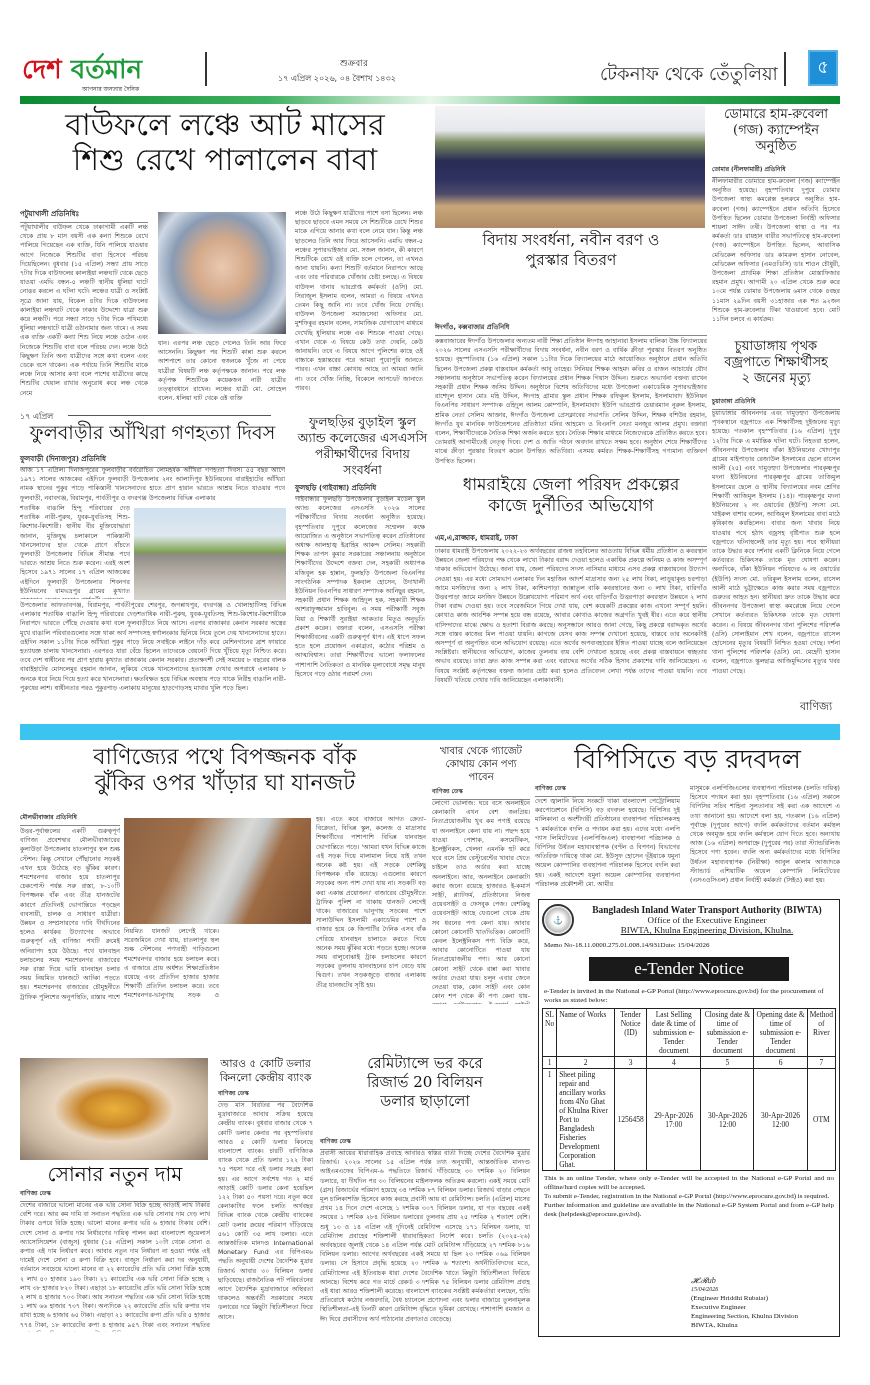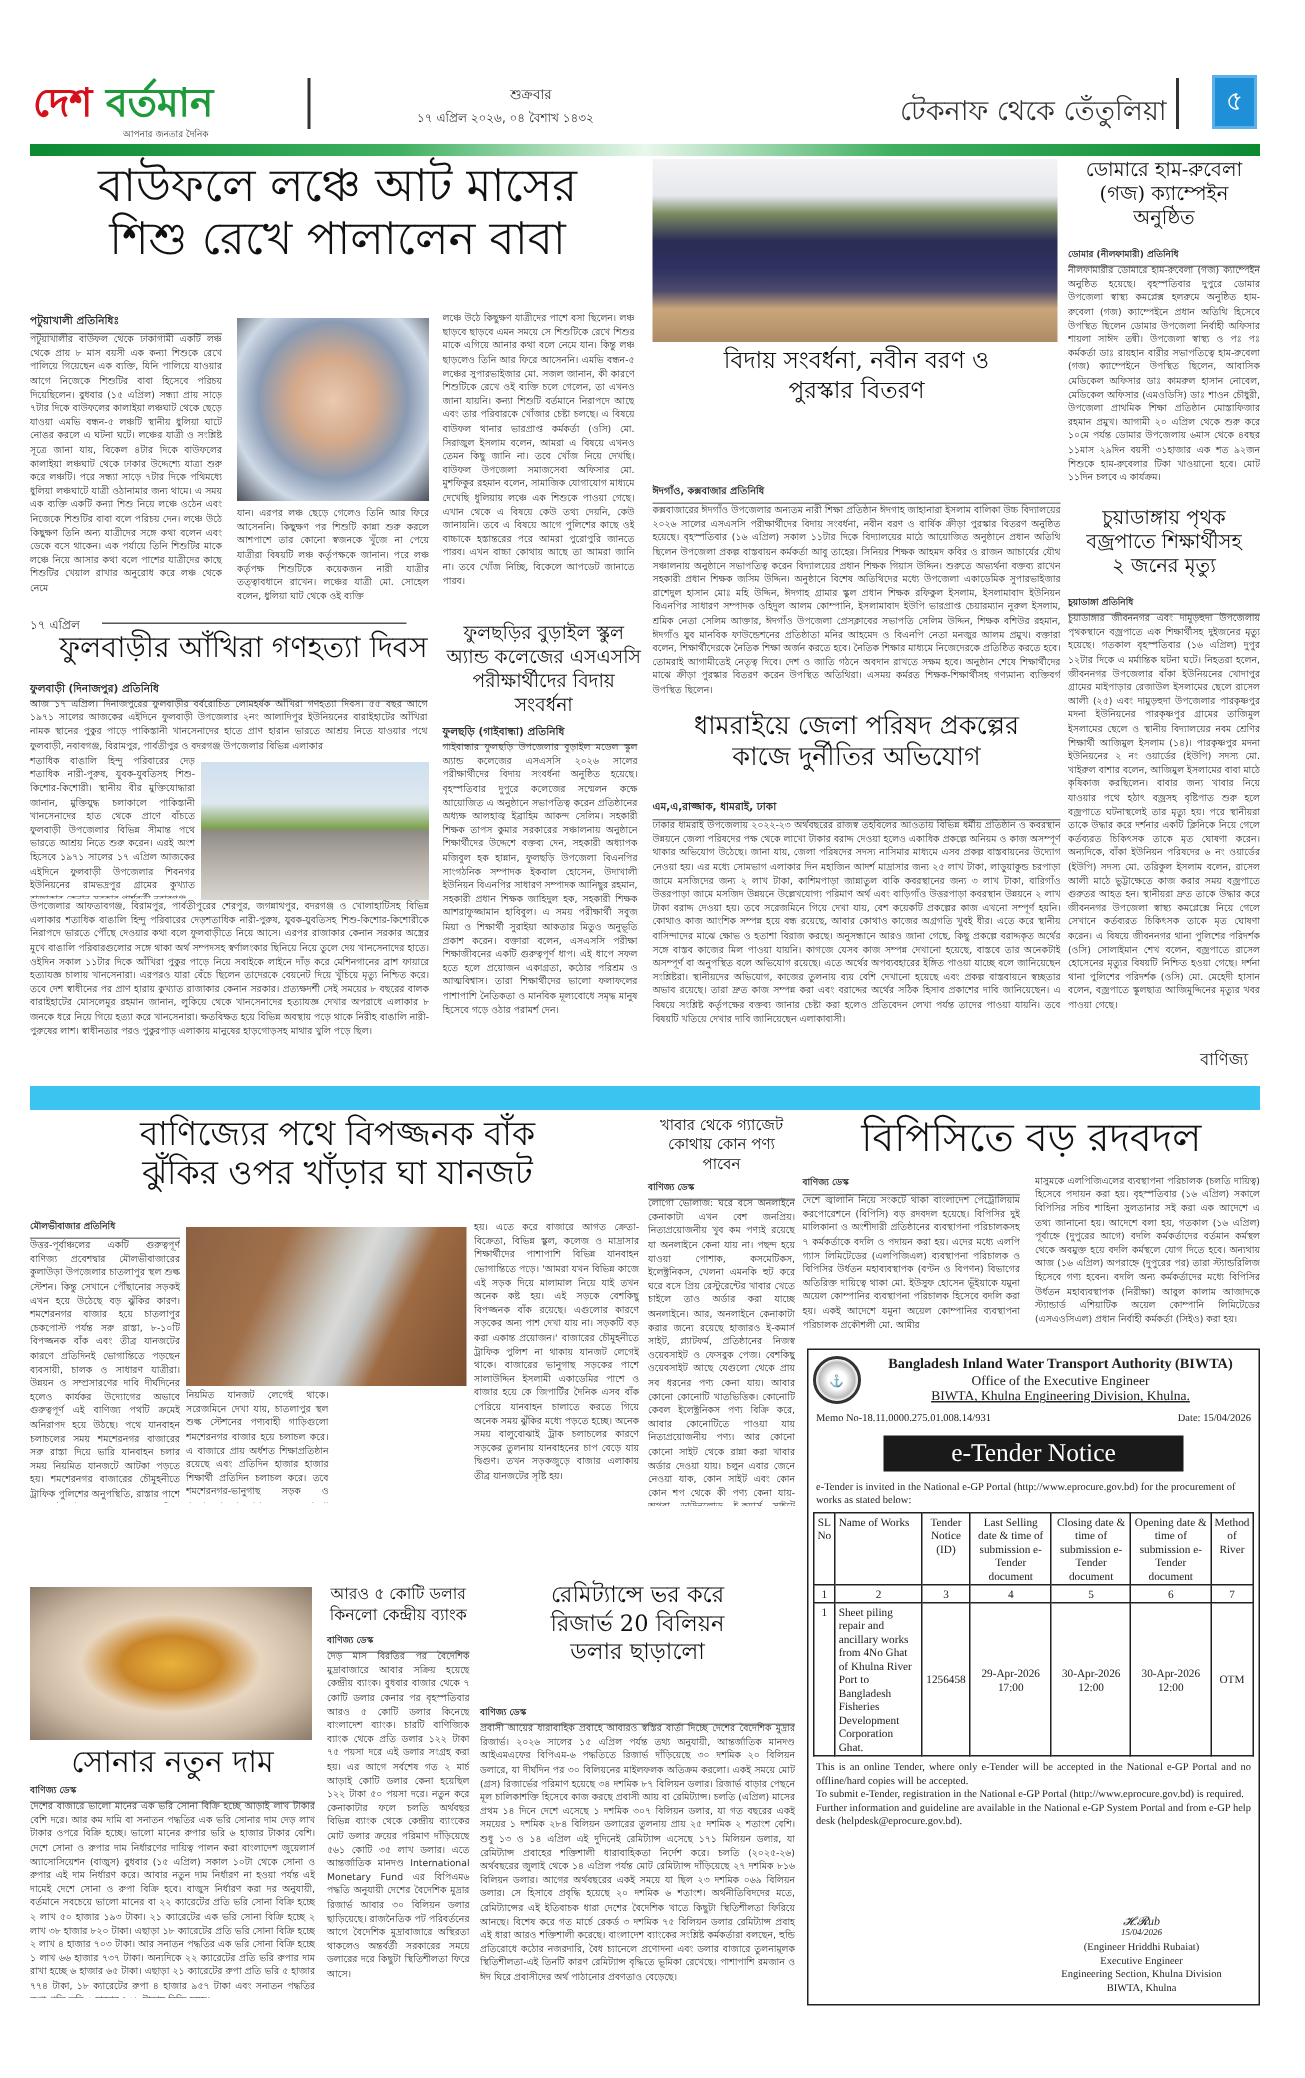--- a/index.html
+++ b/index.html
@@ -45,21 +45,21 @@
   <div>শিশু রেখে পালালেন বাবা</div>
 </div>
 <div class="abs byline" style="left:20px;top:208px;width:128px">পটুয়াখালী প্রতিনিধিঃ</div>
 <div class="abs body" style="left:20px;top:222px;width:128px;height:178px;overflow:hidden">পটুয়াখালীর বাউফল থেকে ঢাকাগামী একটি লঞ্চ থেকে প্রায় ৮ মাস বয়সী এক কন্যা শিশুকে রেখে পালিয়ে গিয়েছেন এক ব্যক্তি, যিনি পালিয়ে যাওয়ার আগে নিজেকে শিশুটির বাবা হিসেবে পরিচয় দিয়েছিলেন। বুধবার (১৫ এপ্রিল) সন্ধ্যা প্রায় সাড়ে ৭টার দিকে বাউফলের কালাইয়া লঞ্চঘাট থেকে ছেড়ে যাওয়া এমভি বন্ধন-৫ লঞ্চটি স্থানীয় ধুলিয়া ঘাটে নোঙর করলে এ ঘটনা ঘটে। লঞ্চের যাত্রী ও সংশ্লিষ্ট সূত্রে জানা যায়, বিকেল ৪টার দিকে বাউফলের কালাইয়া লঞ্চঘাট থেকে ঢাকার উদ্দেশ্যে যাত্রা শুরু করে লঞ্চটি। পরে সন্ধ্যা সাড়ে ৭টার দিকে পথিমধ্যে ধুলিয়া লঞ্চঘাটে যাত্রী ওঠানামার জন্য থামে। এ সময় এক ব্যক্তি একটি কন্যা শিশু নিয়ে লঞ্চে ওঠেন এবং নিজেকে শিশুটির বাবা বলে পরিচয় দেন। লঞ্চে উঠে কিছুক্ষণ তিনি অন্য যাত্রীদের সঙ্গে কথা বলেন এবং ডেকে বসে থাকেন। এক পর্যায়ে তিনি শিশুটির মাকে লঞ্চে নিয়ে আসার কথা বলে পাশের যাত্রীদের কাছে শিশুটির খেয়াল রাখার অনুরোধ করে লঞ্চ থেকে নেমে</div>
 <div class="abs photo" style="left:158px;top:212px;width:128px;height:122px;background:radial-gradient(ellipse at 50% 45%,#e9c9b0 0%,#d4a98a 30%,#8a9bb3 55%,#cfd9e6 75%,#4a4f5a 100%)"></div>
 <div class="abs body" style="left:158px;top:338px;width:128px;height:62px;overflow:hidden">যান। এরপর লঞ্চ ছেড়ে গেলেও তিনি আর ফিরে আসেননি। কিছুক্ষণ পর শিশুটি কান্না শুরু করলে আশপাশে তার কোনো স্বজনকে খুঁজে না পেয়ে যাত্রীরা বিষয়টি লঞ্চ কর্তৃপক্ষকে জানান। পরে লঞ্চ কর্তৃপক্ষ শিশুটিকে কয়েকজন নারী যাত্রীর তত্ত্বাবধানে রাখেন। লঞ্চের যাত্রী মো. সোহেল বলেন, ধুলিয়া ঘাট থেকে ওই ব্যক্তি</div>
 <div class="abs body" style="left:295px;top:208px;width:128px;height:192px;overflow:hidden">লঞ্চে উঠে কিছুক্ষণ যাত্রীদের পাশে বসা ছিলেন। লঞ্চ ছাড়বে ছাড়বে এমন সময়ে সে শিশুটিকে রেখে শিশুর মাকে এগিয়ে আনার কথা বলে নেমে যান। কিন্তু লঞ্চ ছাড়লেও তিনি আর ফিরে আসেননি। এমভি বন্ধন-৫ লঞ্চের সুপারভাইজার মো. সজল জানান, কী কারণে শিশুটিকে রেখে ওই ব্যক্তি চলে গেলেন, তা এখনও জানা যায়নি। কন্যা শিশুটি বর্তমানে নিরাপদে আছে এবং তার পরিবারকে খোঁজার চেষ্টা চলছে। এ বিষয়ে বাউফল থানার ভারপ্রাপ্ত কর্মকর্তা (ওসি) মো. সিরাজুল ইসলাম বলেন, আমরা এ বিষয়ে এখনও তেমন কিছু জানি না। তবে খোঁজ নিয়ে দেখছি। বাউফল উপজেলা সমাজসেবা অফিসার মো. মুশফিকুর রহমান বলেন, সামাজিক যোগাযোগ মাধ্যমে দেখেছি ধুলিয়ায় লঞ্চে এক শিশুকে পাওয়া গেছে। এখান থেকে এ বিষয়ে কেউ তথ্য দেয়নি, কেউ জানায়নি। তবে এ বিষয়ে আগে পুলিশের কাছে ওই বাচ্চাকে হস্তান্তরের পরে আমরা পুরোপুরি জানতে পারব। এখন বাচ্চা কোথায় আছে তা আমরা জানি না। তবে খোঁজ নিচ্ছি, বিকেলে আপডেট জানাতে পারব।</div>
 
 <div class="abs" style="left:20px;top:410px;font-size:8px;color:#333">১৭ এপ্রিল</div>
 <div class="abs rule" style="left:68px;top:415px;width:203px"></div>
-<div class="abs headline" style="left:20px;top:422px;width:265px;font-size:19px;text-align:right">ফুলবাড়ীর আঁখিরা গণহত্যা দিবস</div>
+<div class="abs headline" style="left:20px;top:422px;width:265px;font-size:19px;text-align:center">ফুলবাড়ীর আঁখিরা গণহত্যা দিবস</div>
 <div class="abs byline" style="left:20px;top:453px;width:265px">ফুলবাড়ী (দিনাজপুর) প্রতিনিধি</div>
 <div class="abs body" style="left:20px;top:465px;width:265px;height:38px;overflow:hidden">আজ ১৭ এপ্রিল। দিনাজপুরের ফুলবাড়ীর বর্বরোচিত লোমহর্ষক আঁখিরা গণহত্যা দিবস। ৫৫ বছর আগে ১৯৭১ সালের আজকের এইদিনে ফুলবাড়ী উপজেলার ২নং আলাদিপুর ইউনিয়নের বারাইহাটের আঁখিরা নামক স্থানের পুকুর পাড়ে পাকিস্তানী খানসেনাদের হাতে প্রাণ হারান ভারতে আশ্রয় নিতে যাওয়ার পথে ফুলবাড়ী, নবাবগঞ্জ, বিরামপুর, পার্বতীপুর ও বদরগঞ্জ উপজেলার বিভিন্ন এলাকার</div>
 <div class="abs body" style="left:20px;top:503px;width:110px;height:96px;overflow:hidden">শতাধিক বাঙালি হিন্দু পরিবারের দেড় শতাধিক নারী-পুরুষ, যুবক-যুবতিসহ শিশু-কিশোর-কিশোরী। স্থানীয় বীর মুক্তিযোদ্ধারা জানান, মুক্তিযুদ্ধ চলাকালে পাকিস্তানী খানসেনাদের হাত থেকে প্রাণে বাঁচতে ফুলবাড়ী উপজেলার বিভিন্ন সীমান্ত পথে ভারতে আশ্রয় নিতে শুরু করেন। এরই অংশ হিসেবে ১৯৭১ সালের ১৭ এপ্রিল আজকের এইদিনে ফুলবাড়ী উপজেলার শিবনগর ইউনিয়নের রামভদ্রপুর গ্রামের কুখ্যাত রাজাকার কেনান সরকার পার্শ্ববর্তী নবাবগঞ্জ</div>
 <div class="abs photo" style="left:134px;top:508px;width:152px;height:92px;background:linear-gradient(180deg,#cfe0ef 0%,#dfe8f0 30%,#7da24d 48%,#8d8a86 50%,#b3aca4 70%,#d9d6d1 100%)"></div>
 <div class="abs body" style="left:20px;top:600px;width:266px;height:94px;overflow:hidden">উপজেলার আফতাবগঞ্জ, বিরামপুর, পার্বতীপুরের শেরপুর, জগন্নাথপুর, বদরগঞ্জ ও খোলাহাটিসহ বিভিন্ন এলাকার শতাধিক বাঙালি হিন্দু পরিবারের দেড়শতাধিক নারী-পুরুষ, যুবক-যুবতিসহ শিশু-কিশোর-কিশোরীকে নিরাপদে ভারতে পৌঁছে দেওয়ার কথা বলে ফুলবাড়ীতে নিয়ে আসে। এরপর রাজাকার কেনান সরকার অস্ত্রের মুখে বাঙালি পরিবারগুলোর সঙ্গে থাকা অর্থ সম্পদসহ স্বর্ণালংকার ছিনিয়ে নিয়ে তুলে দেয় খানসেনাদের হাতে। ওইদিন সকাল ১১টার দিকে আঁখিরা পুকুর পাড়ে নিয়ে সবাইকে লাইনে দাঁড় করে মেশিনগানের ব্রাশ ফায়ারে হত্যাযজ্ঞ চালায় খানসেনারা। এরপরও যারা বেঁচে ছিলেন তাদেরকে বেয়নেট দিয়ে খুঁচিয়ে মৃত্যু নিশ্চিত করে। তবে দেশ স্বাধীনের পর প্রাণ হারায় কুখ্যাত রাজাকার কেনান সরকার। প্রত্যক্ষদর্শী সেই সময়ের ৮ বছরের বালক বারাইহাটের মোসলেমুর রহমান জানান, লুকিয়ে থেকে খানসেনাদের হত্যাযজ্ঞ দেখার অপরাধে এলাকার ৮ জনকে ধরে নিয়ে গিয়ে হত্যা করে খানসেনারা। ক্ষতবিক্ষত হয়ে বিভিন্ন অবস্থায় পড়ে থাকে নিরীহ বাঙালি নারী-পুরুষের লাশ। স্বাধীনতার পরও পুকুরপাড় এলাকায় মানুষের হাড়গোড়সহ মাথার খুলি পড়ে ছিল।</div>
 
 <div class="abs headline" style="left:295px;top:414px;width:135px;font-size:12.5px;line-height:16px">
   <div>ফুলছড়ির বুড়াইল স্কুল</div>
   <div>অ্যান্ড কলেজের এসএসসি</div>
   <div>পরীক্ষার্থীদের বিদায়</div>
@@ -148,21 +148,21 @@
 
 <div class="abs serif" style="left:538px;top:899px;width:302px;height:438px;border:1.5px solid #222;padding:4px 3px;color:#222">
   <div style="display:flex;align-items:center">
     <div style="width:32px;height:32px;border-radius:50%;border:2px solid #333;display:flex;align-items:center;justify-content:center;font-size:8px;margin-right:4px;flex-shrink:0;background:radial-gradient(circle,#fff 30%,#bbb 60%,#fff 70%)">⚓</div>
     <div style="flex:1;text-align:center">
       <div style="font-weight:bold;font-size:9.5px">Bangladesh Inland Water Transport Authority (BIWTA)</div>
       <div style="font-size:9px">Office of the Executive Engineer</div>
       <div style="font-size:9px;text-decoration:underline">BIWTA, Khulna Engineering Division, Khulna.</div>
     </div>
   </div>
-  <div style="display:flex;justify-content:space-between;font-size:7px;margin-top:5px;padding:0 2px">
+  <div style="display:flex;font-size:7px;margin-top:5px;padding:0 2px">
     <span>Memo No-18.11.0000.275.01.008.14/931</span>
     <span>Date: 15/04/2026</span>
   </div>
   <div style="margin:8px auto 6px;width:200px;height:24px;background:#1a1a1a;color:#fff;text-align:center;font-size:17px;line-height:24px">e-Tender Notice</div>
   <div style="font-size:7px;line-height:9px;padding:0 2px;margin-bottom:3px">e-Tender is invited in the National e-GP Portal (http://www.eprocure.gov.bd) for the procurement of works as stated below:</div>
   <table class="tender">
     <tbody>
         <tr>
       <th style="width:14px">SL No</th>
       <th style="width:58px;text-align:left">Name of Works</th>
@@ -190,21 +190,21 @@
       <td style="vertical-align:middle">30-Apr-2026 12:00</td>
       <td style="vertical-align:middle">OTM</td>
     </tr>
   </tbody>
     </table>
   <div style="font-size:7px;line-height:9px;margin-top:3px;text-align:justify;padding:0 2px">
     <div>This is an online Tender, where only e-Tender will be accepted in the National e-GP Portal and no offline/hard copies will be accepted.</div>
     <div>To submit e-Tender, registration in the National e-GP Portal (http://www.eprocure.gov.bd) is required.</div>
     <div>Further information and guideline are available in the National e-GP System Portal and from e-GP help desk (helpdesk@eprocure.gov.bd).</div>
   </div>
-  <div style="position:absolute;right:8px;bottom:6px;width:140px;text-align:center;font-size:7px;line-height:9px">
+  <div style="position:absolute;right:8px;bottom:6px;width:140px;text-align:left;font-size:7px;line-height:9px">
     <div style="font-style:italic;font-size:8px;color:#333">𝓗.𝓡ub</div>
     <div style="font-style:italic;font-size:6px">15/04/2026</div>
     <div>(Engineer Hriddhi Rubaiat)</div>
     <div>Executive Engineer</div>
     <div>Engineering Section, Khulna Division</div>
     <div>BIWTA, Khulna</div>
   </div>
 </div>
 
 </body></html>

